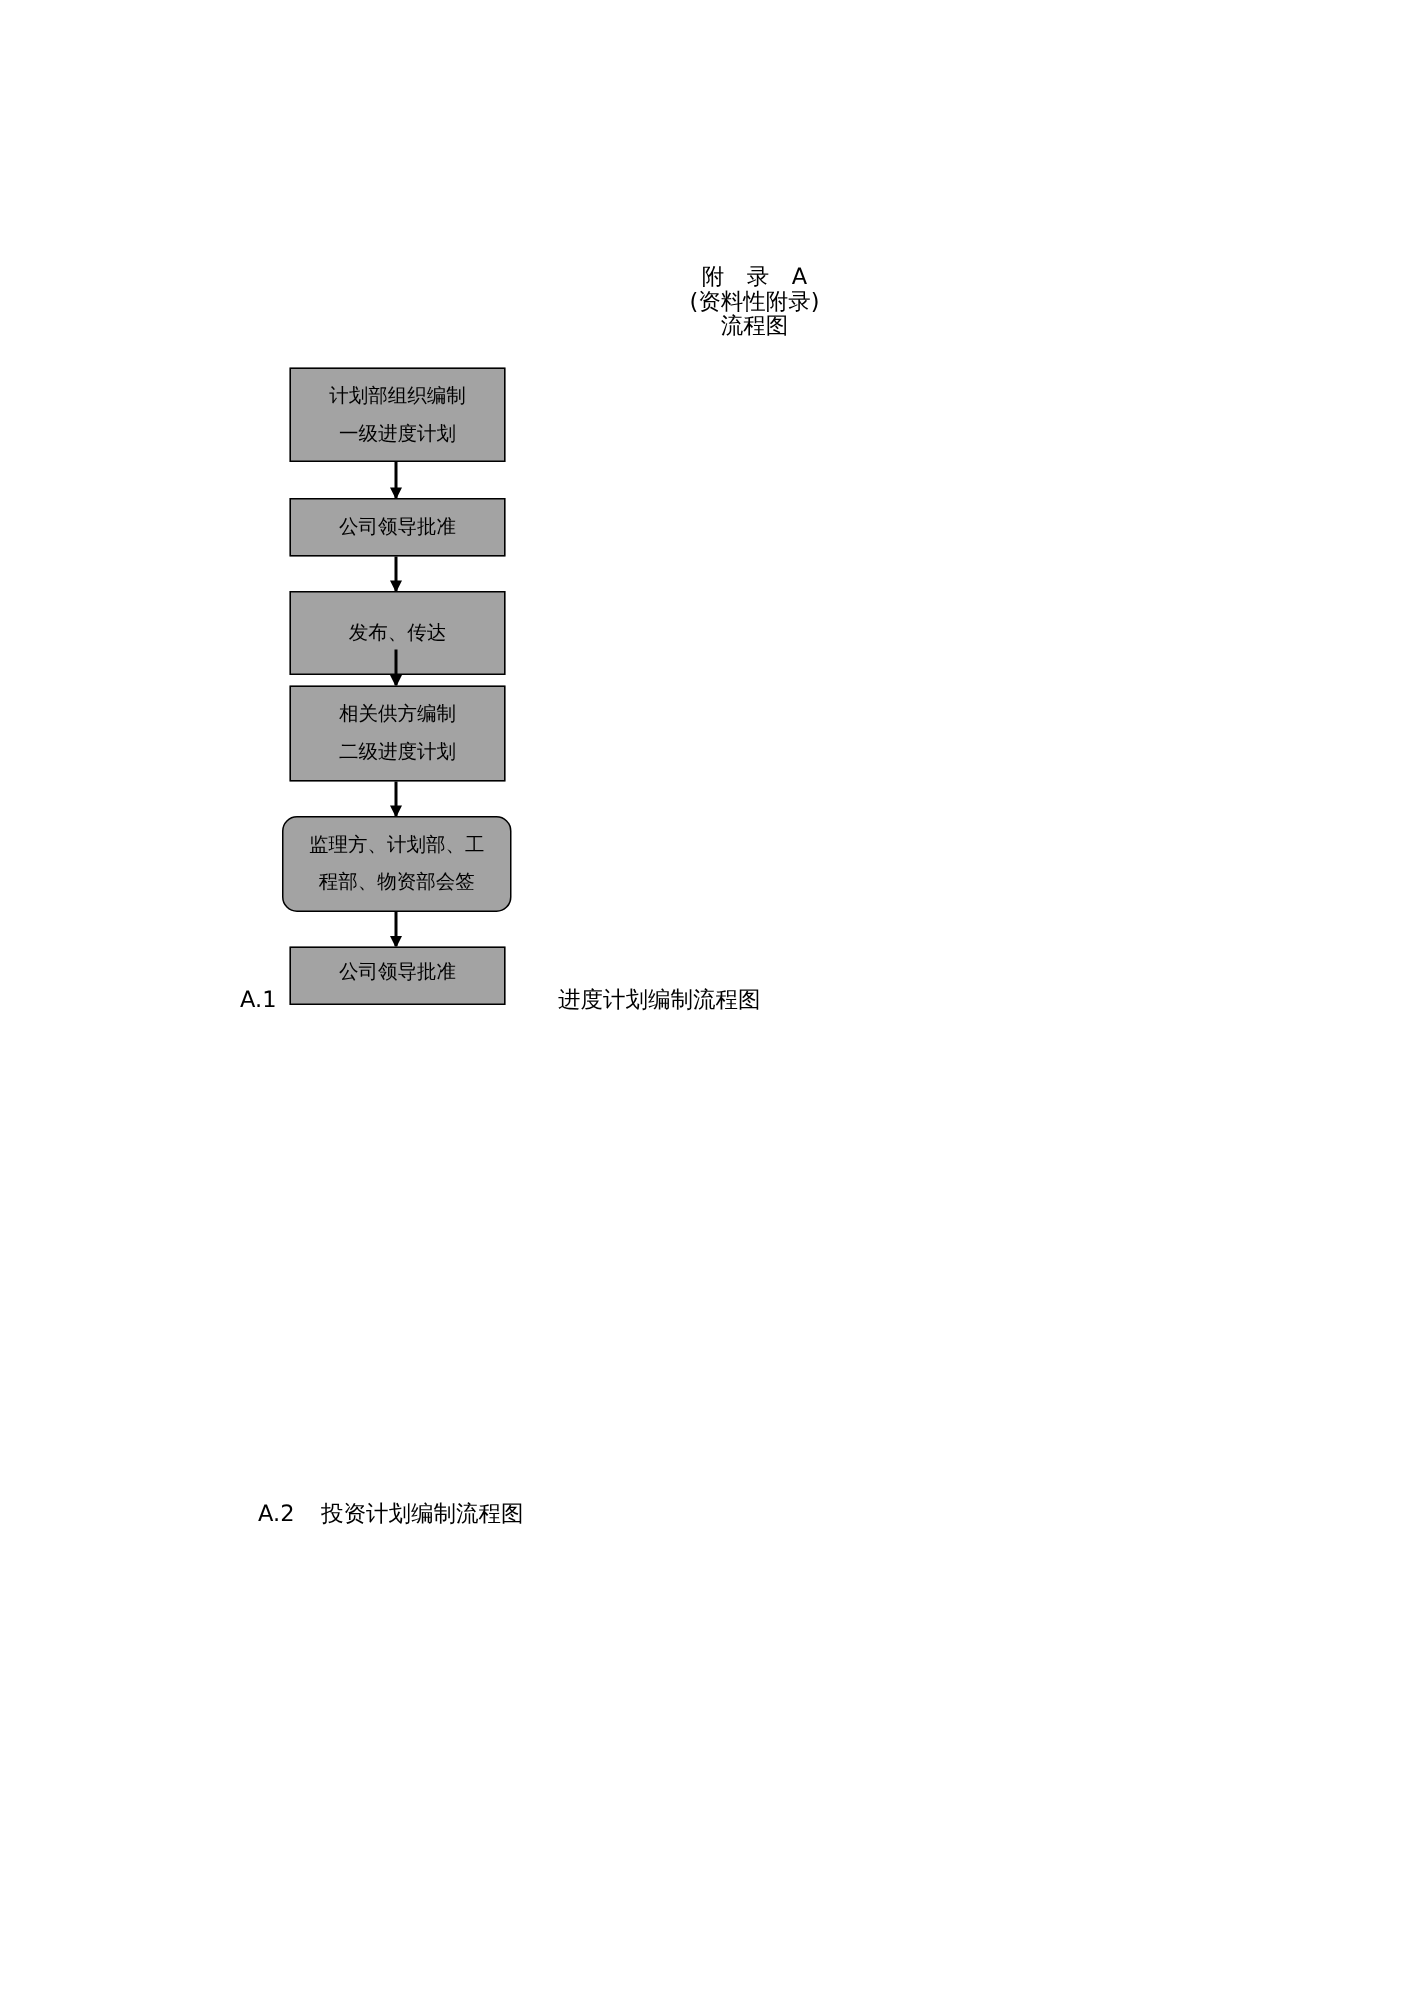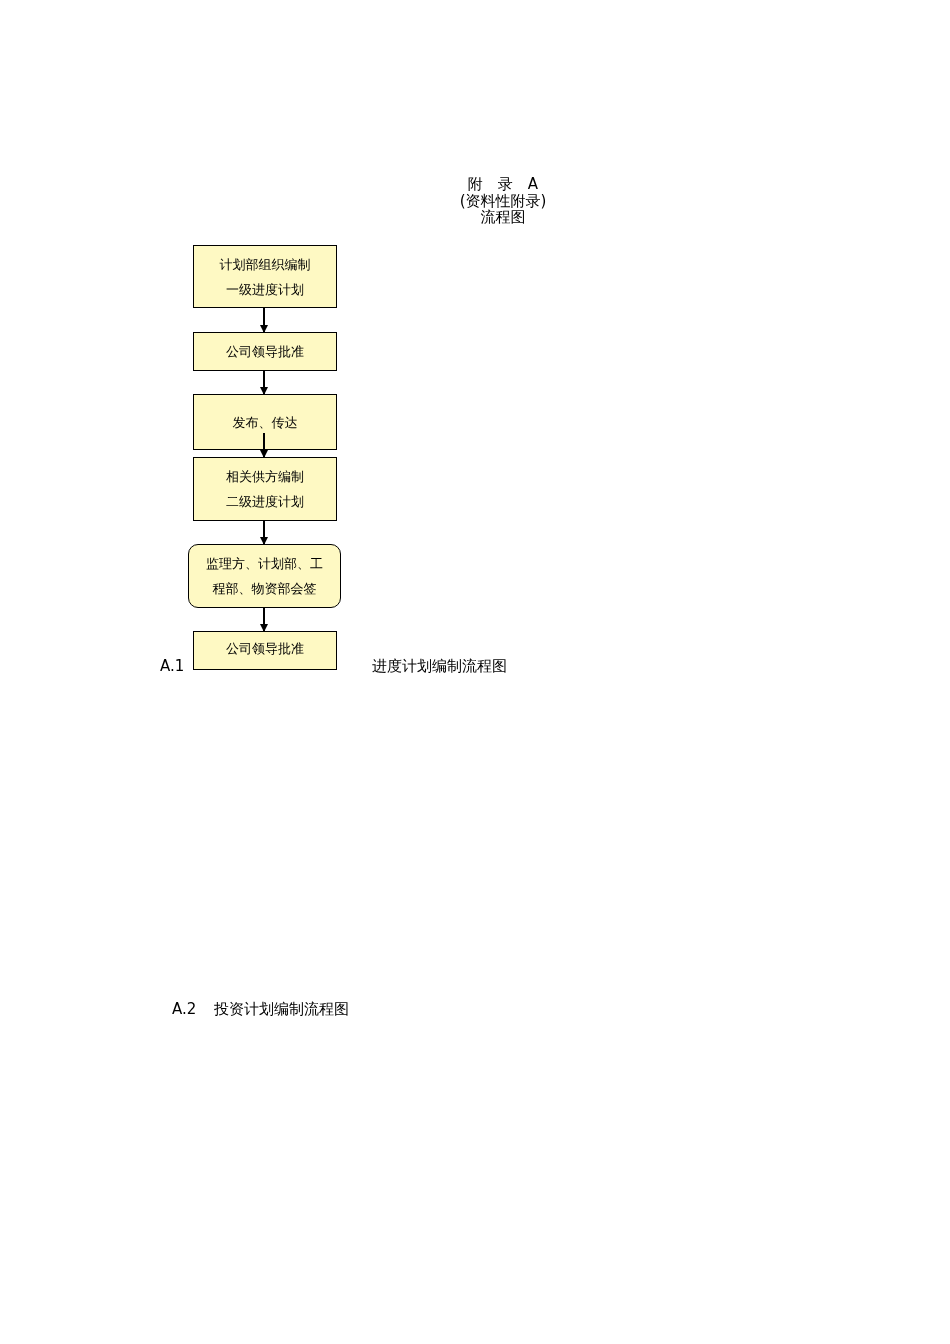--- a/index.html
+++ b/index.html
@@ -1,20 +1,20 @@
 <!DOCTYPE html>
 <html><head>
   <meta charset="utf-8">
   <style>
     html, body { margin: 0; padding: 0; background: #ffffff; }
     body { width: 950px; height: 1344px; position: relative; overflow: hidden;
            font-family: "DejaVu Sans", "Liberation Sans", sans-serif; color: #000; }
     .abs { position: absolute; padding-left: 28px; }
     .heading { left: 0; width: 950px; text-align: center; font-size: 15px; line-height: 17px; }
-    .box { position: absolute; border: 1px solid #000; background: #fef9c3; box-sizing: border-box;
+    .box { position: absolute; border: 1px solid #000; background: #a3a3a3; box-sizing: border-box;
            display: flex; flex-direction: column; justify-content: center; align-items: center;
            font-size: 13px; line-height: 25px; text-align: center; }
     .arrow { position: absolute; left: 263px; width: 2px; background: #000; }
     .arrow::after { content: ""; position: absolute; left: -3px; bottom: -1px;
                     border-left: 4px solid transparent; border-right: 4px solid transparent;
                     border-top: 8px solid #000; }
     .caption { font-size: 15px; }
   </style>
 </head>
 <body>

